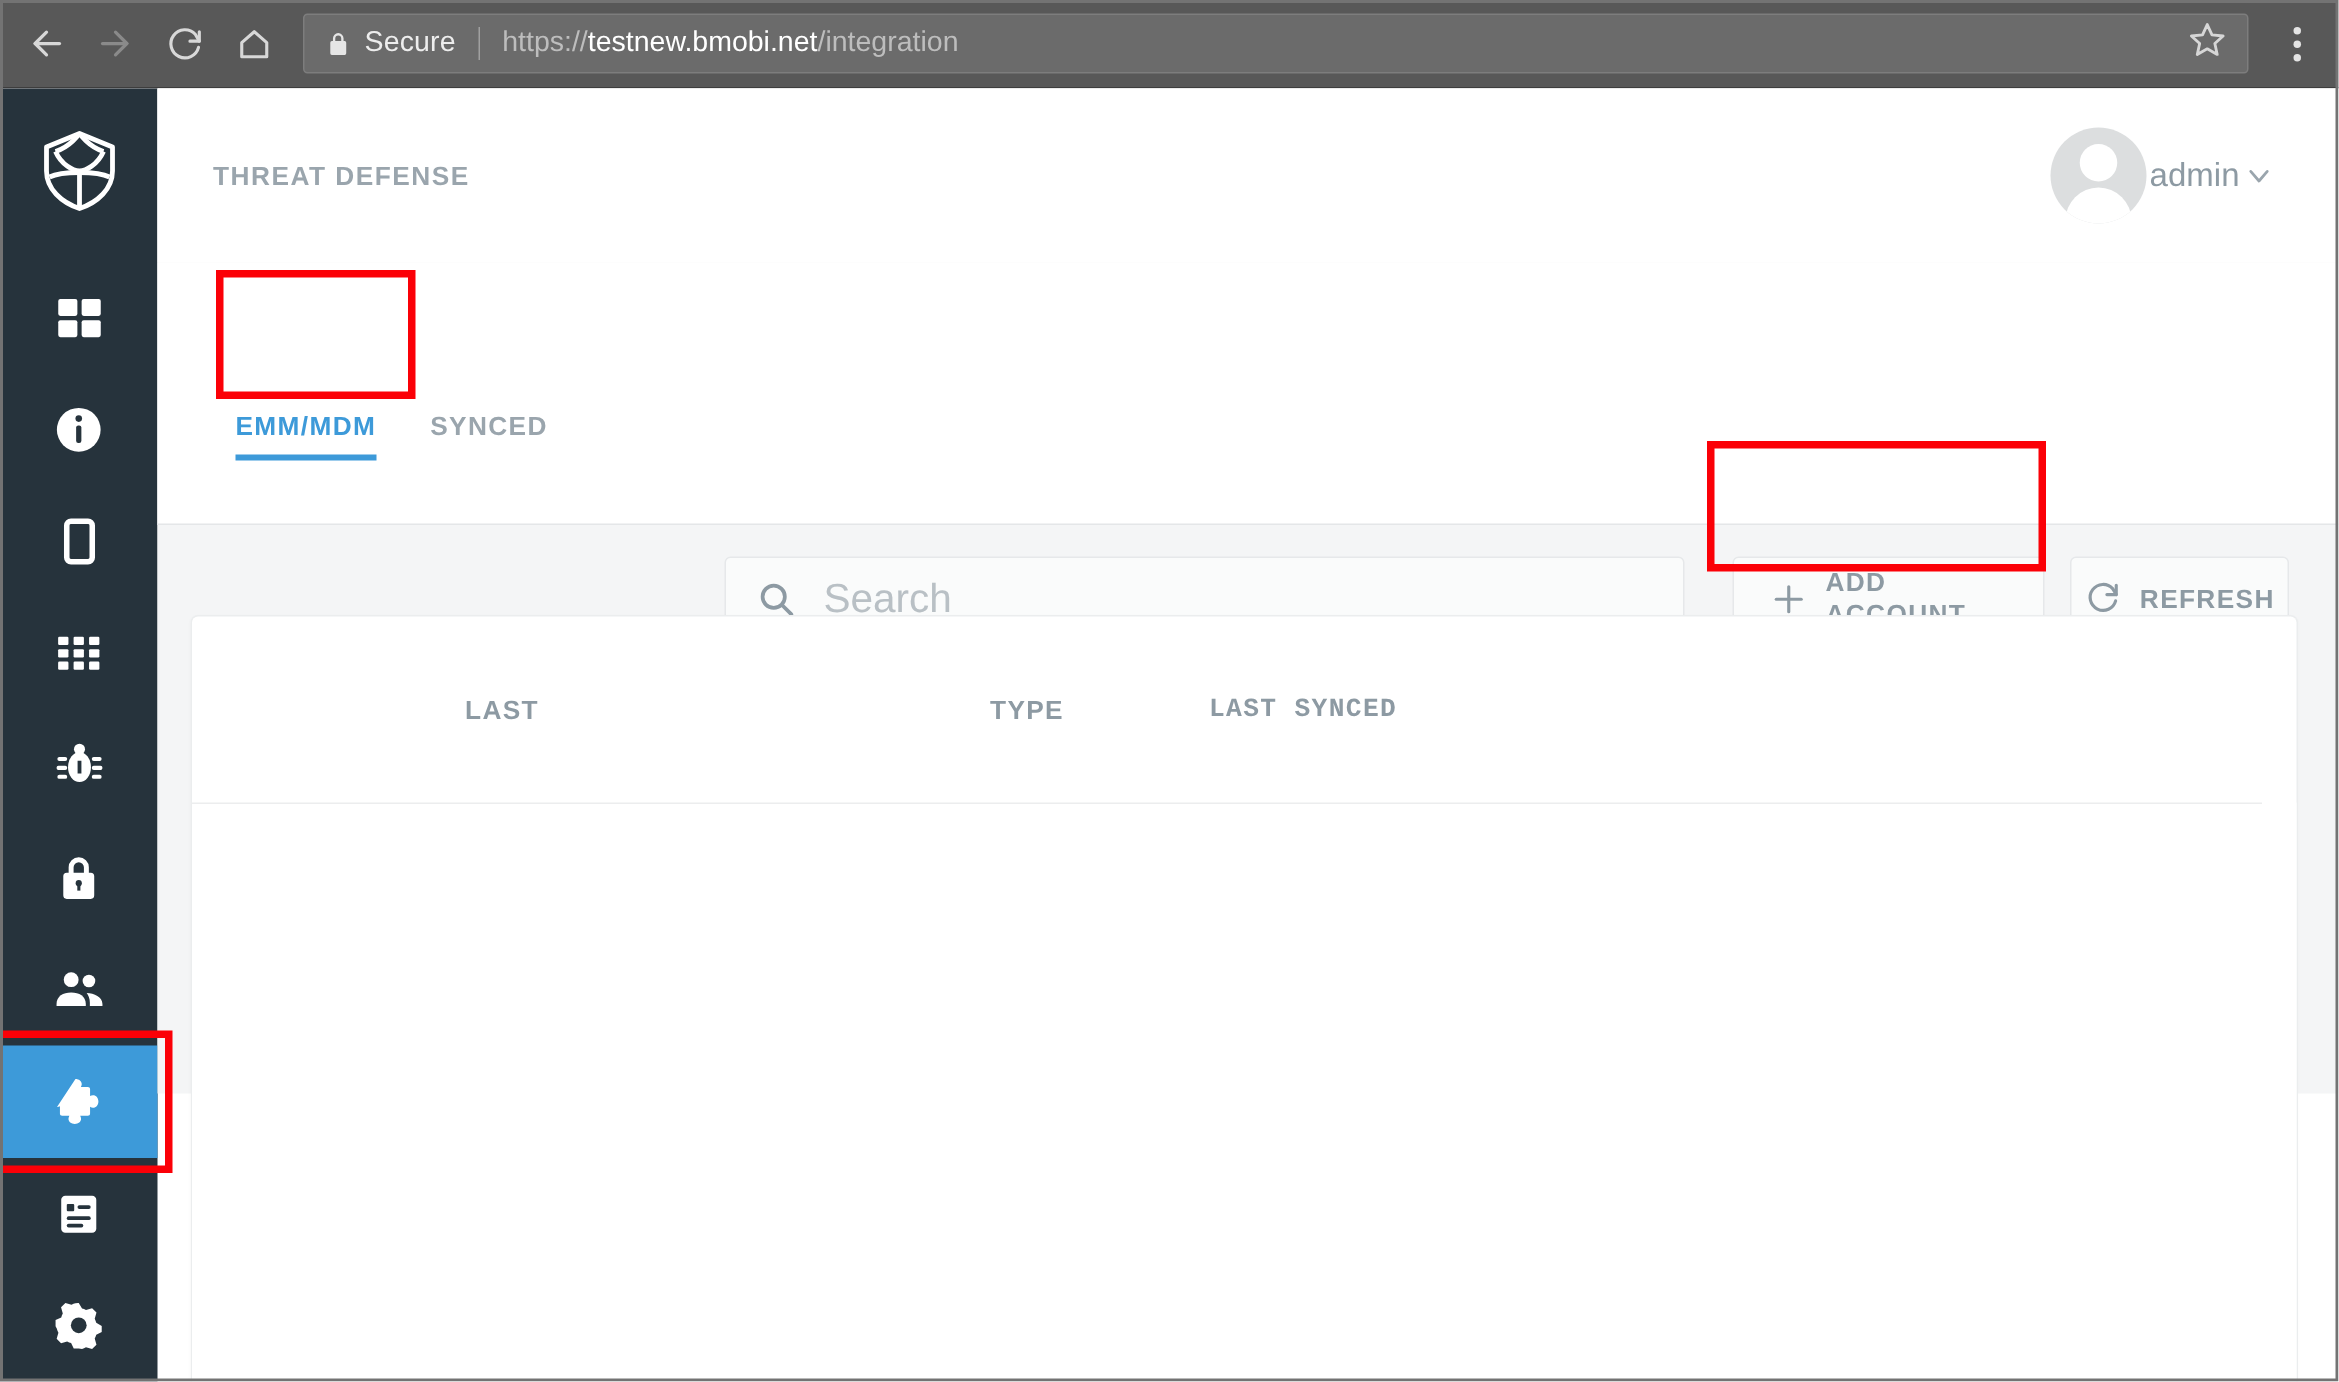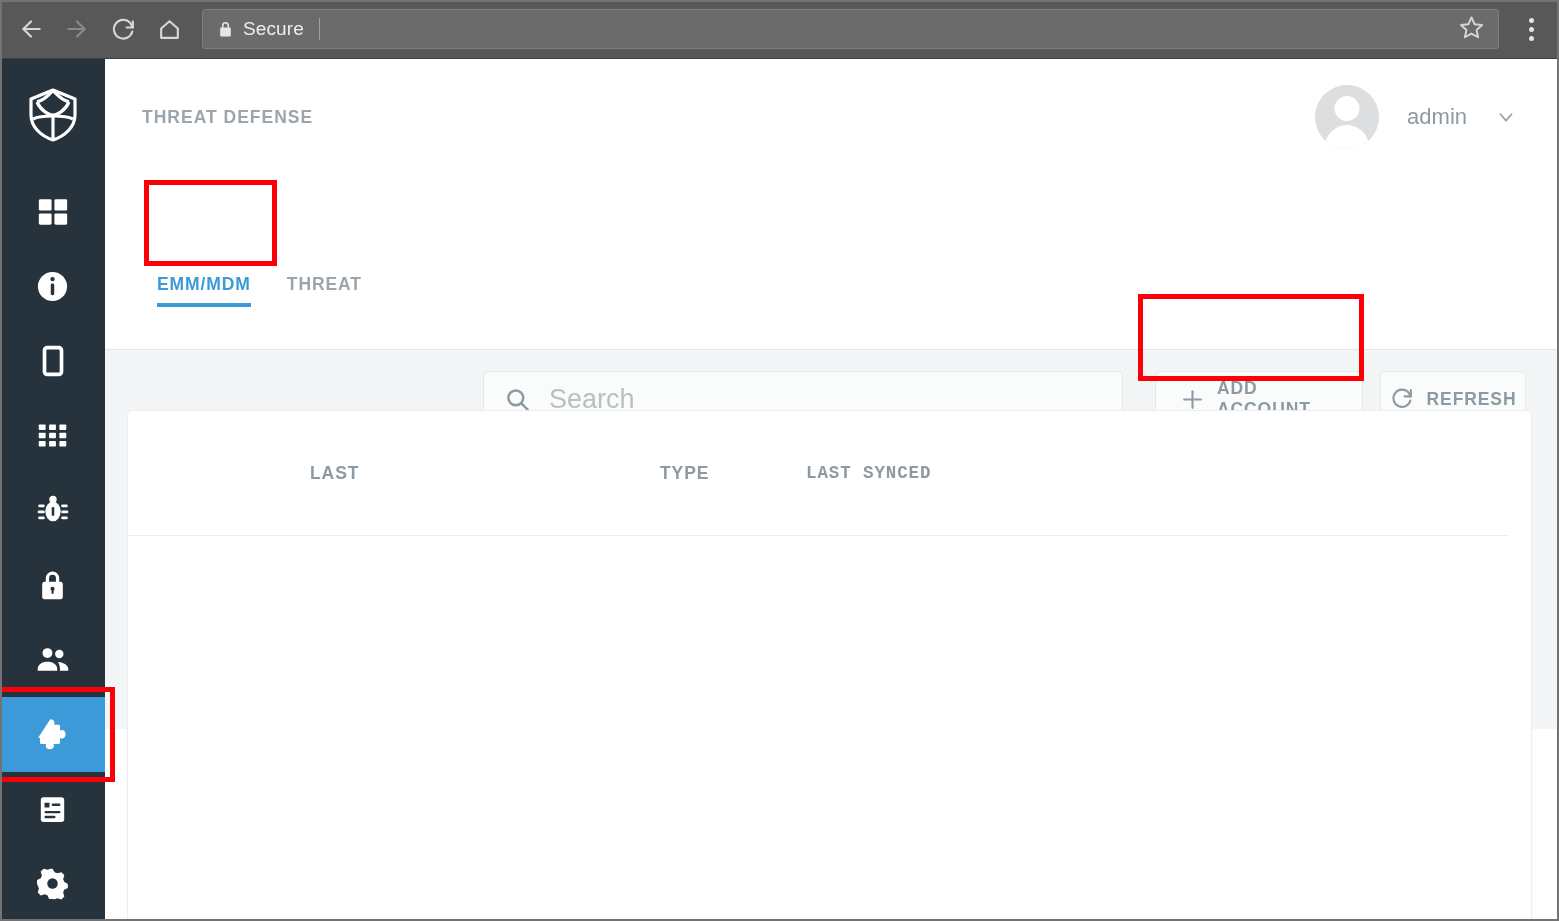--- a/index.html
+++ b/index.html
@@ -108,21 +108,21 @@
     display: flex; align-items: center;
   }
   .page-title {
     margin-left: 37px;
     font-size: 17.5px; font-weight: bold;
     letter-spacing: 1.0px;
     color: #9aa5ad;
   }
   .user-area {
     margin-left: auto; margin-right: 42px;
-    display: flex; align-items: center; gap: 28px;
+    display: flex; align-items: center; gap: 2px;
   }
   .avatar {
     width: 64px; height: 64px; border-radius: 50%;
     background: #dcdedf;
     position: relative; overflow: hidden;
   }
   .avatar .head {
     position: absolute; left: 50%; top: 11px;
     transform: translateX(-50%);
     width: 25px; height: 25px; border-radius: 50%;
@@ -299,20 +299,21 @@
     </div>
 
     <div class="omnibox">
       <span class="lock-icon">
         <svg width="17" height="17" viewBox="0 0 24 24" fill="currentColor">
           <path d="M12 1.5a5 5 0 0 0-5 5V9H6a1.5 1.5 0 0 0-1.5 1.5v10A1.5 1.5 0 0 0 6 22h12a1.5 1.5 0 0 0 1.5-1.5v-10A1.5 1.5 0 0 0 18 9h-1V6.5a5 5 0 0 0-5-5zm0 2.2a2.8 2.8 0 0 1 2.8 2.8V9H9.2V6.5A2.8 2.8 0 0 1 12 3.7z"></path>
         </svg>
       </span>
       <span class="secure-text">Secure</span>
       <span class="omni-sep"></span>
+      <span class="url"><span class="dim">https://</span><span>testnew.bmobi.net</span><span class="dim">/integration</span></span>
       <span class="star-btn">
         <span>
           <svg width="27" height="27" viewBox="0 0 24 24" fill="none" stroke="currentColor" stroke-width="1.7" stroke-linejoin="round">
             <polygon points="12 3 14.8 9.1 21.4 9.8 16.5 14.2 17.9 20.7 12 17.4 6.1 20.7 7.5 14.2 2.6 9.8 9.2 9.1"></polygon>
           </svg>
         </span>
       </span>
     </div>
 
     <div class="menu-btn">
@@ -468,21 +469,21 @@
             <svg width="22" height="22" viewBox="0 0 24 24" fill="none" stroke="currentColor" stroke-width="2" stroke-linecap="round" stroke-linejoin="round">
               <polyline points="6 9 12 16 18 9"></polyline>
             </svg>
           </div>
         </div>
       </div>
 
       <div class="tabbar">
         <div class="tabs">
           <div class="tab active">EMM/MDM</div>
-          <div class="tab">THREAT</div>
+          <div class="tab">SYNCED</div>
         </div>
       </div>
 
       <div class="toolbar">
 
         <div class="search-box">
           <span class="search-icon">
             <svg width="27" height="27" viewBox="0 0 24 24" fill="none" stroke="currentColor" stroke-width="2.2" stroke-linecap="round">
               <circle cx="10.5" cy="10.5" r="6.6"></circle>
                 <line x1="15.4" y1="15.4" x2="21" y2="21"></line>

